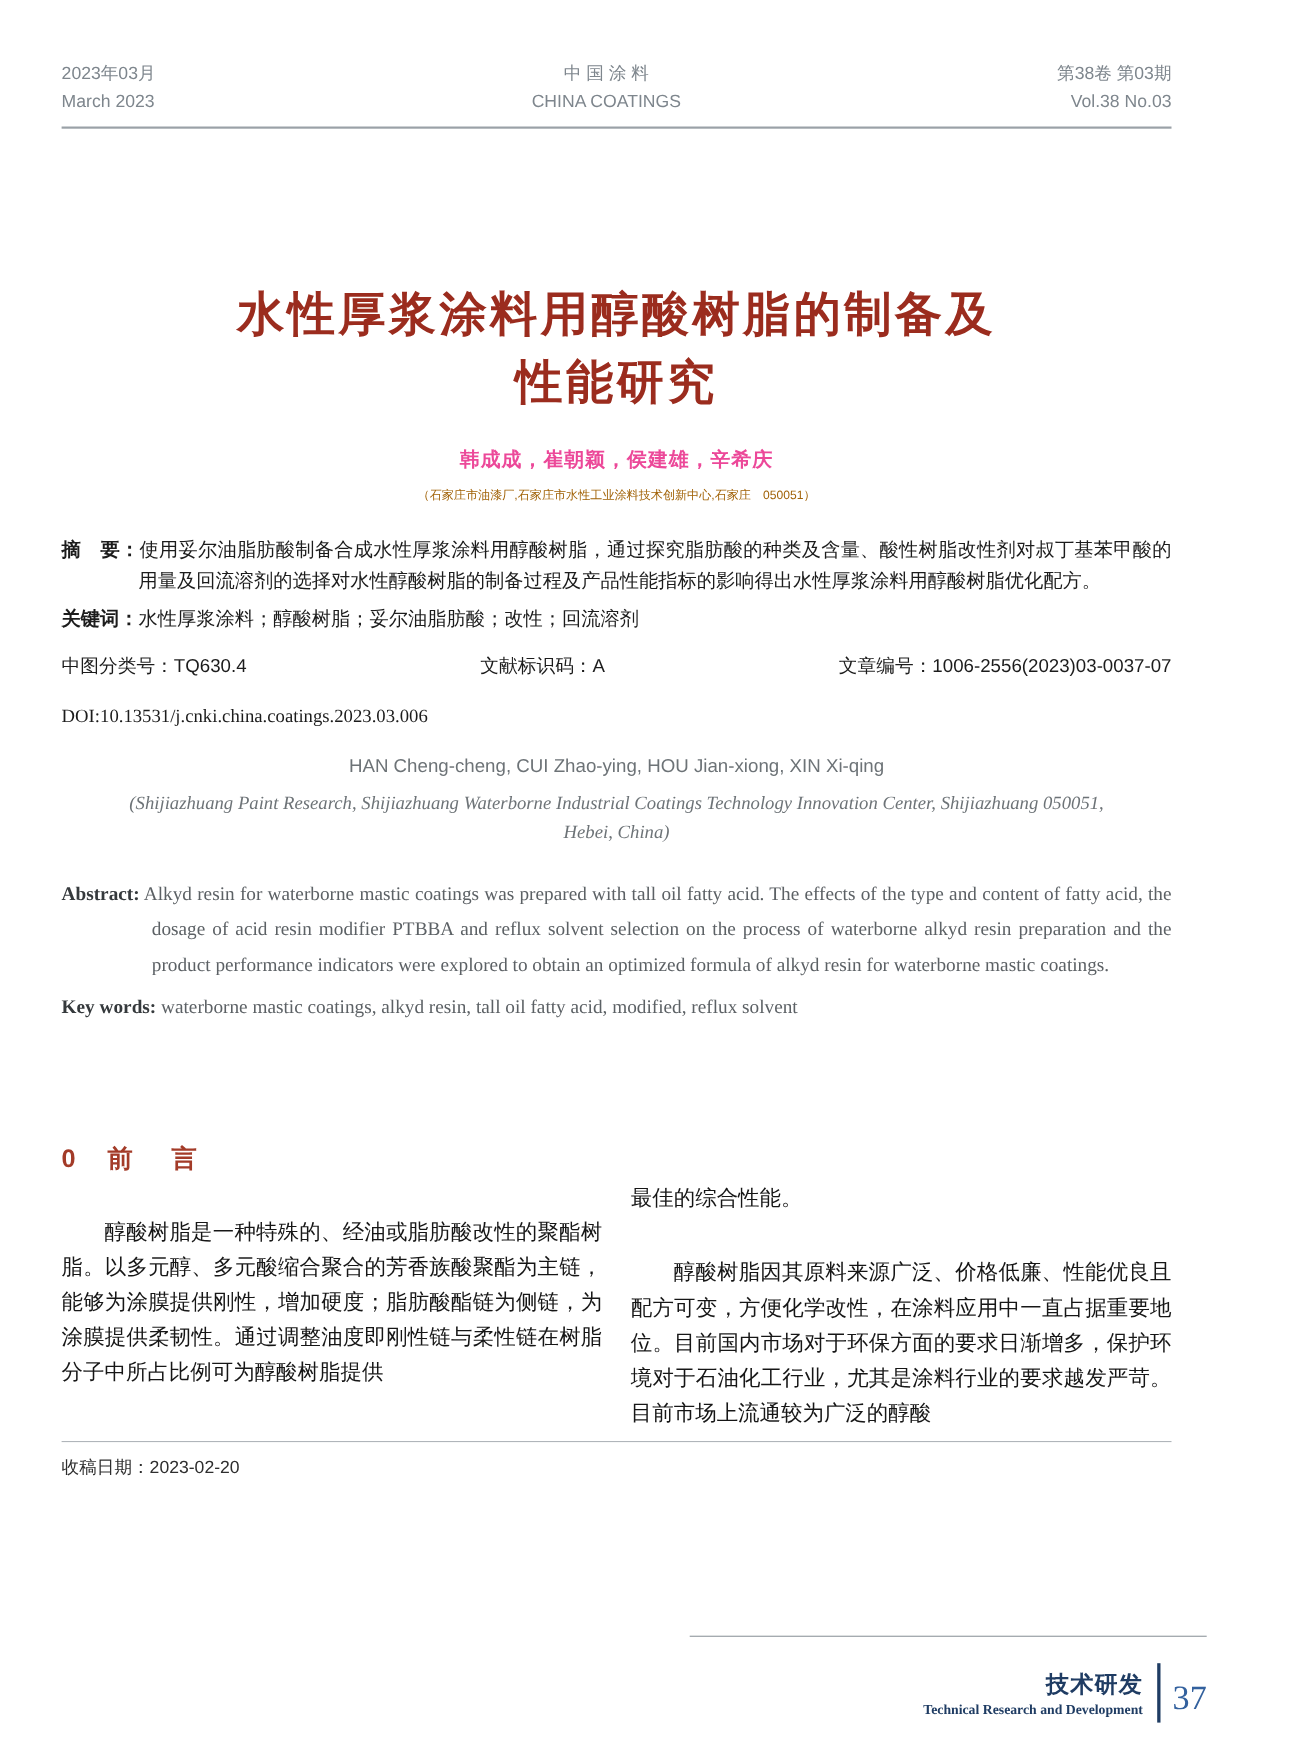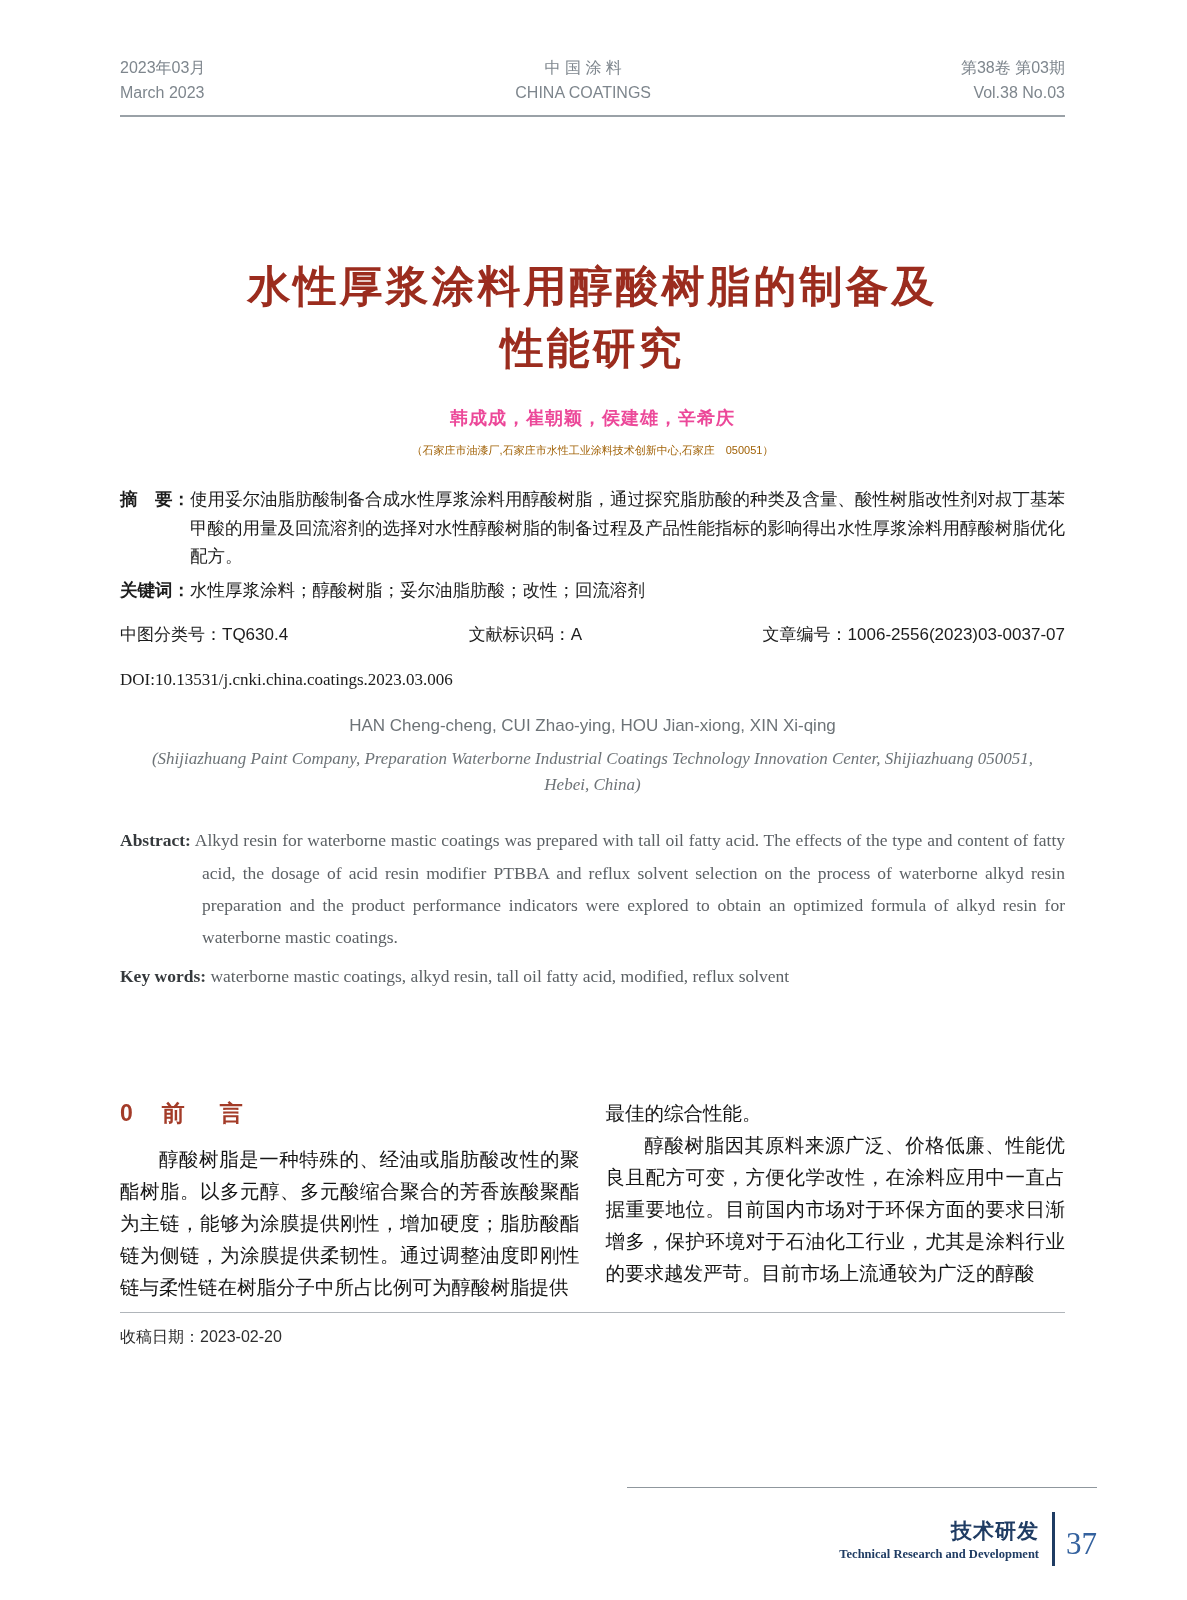--- a/index.html
+++ b/index.html
@@ -2,21 +2,21 @@
 <html style="--title-red: #9b2c1e; --section-red: #a33b28; --footer-navy: #1f3c63; --page-blue: #33619e;"><head>
 <meta charset="utf-8">
 <style>
   * { margin:0; padding:0; box-sizing:border-box; }
   html,body { background:#ffffff; }
   .page {
     position:relative;
     width:1187px; height:1600px;
     margin:0 auto;
     background:#ffffff;
-    padding:56px 122px 0 120px;
+    padding:56px 122px 0 56px;
     overflow:hidden;
     font-family:"Liberation Sans", sans-serif;
     color:#1f1f1f;
   }
   
   .jheader {
     display:flex; justify-content:space-between; align-items:flex-end;
     color:#7e868d; font-size:16px; line-height:1.55;
     border-bottom:2px solid #9aa1a7; padding-bottom:9px;
   }
@@ -70,20 +70,21 @@
   .section-h {
     color:var(--section-red,#a33b28);
     font-size:23px; font-weight:700; margin-bottom:15px; letter-spacing:1px;
     font-family:"Liberation Sans", sans-serif;
   }
   .section-h .sec-title { margin-left:28px; letter-spacing:6px; }
   .body-p {
     font-family:"Liberation Serif", serif;
     font-size:19.5px; line-height:32px; color:#161616;
     text-align:justify;
+    margin-top:36px;
   }
   .body-p.indent { text-indent:2em; }
   
   .footnote {
     margin-top:8px; border-top:1.5px solid #b0b5ba; padding-top:10px;
     font-size:16px; color:#2e2e2e; line-height:1.7;
   }
   
   .page-footer { position:absolute; right:90px; bottom:34px; width:470px; }
   .footer-rule { border-top:1.5px solid #8f979d; width:100%; }
@@ -128,21 +129,21 @@
   <div class="meta-row">
     <span>中图分类号：TQ630.4</span>
     <span>文献标识码：A</span>
     <span>文章编号：1006-2556(2023)03-0037-07</span>
   </div>
   <div class="doi">DOI:10.13531/j.cnki.china.coatings.2023.03.006</div>
 
 
   <div class="authors-en">HAN Cheng-cheng, CUI Zhao-ying, HOU Jian-xiong, XIN Xi-qing</div>
   <div class="affil-en">
-    <div>(Shijiazhuang Paint Company, Preparation Waterborne Industrial Coatings Technology Innovation Center, Shijiazhuang 050051,</div>
+    <div>(Shijiazhuang Paint Research, Shijiazhuang Waterborne Industrial Coatings Technology Innovation Center, Shijiazhuang 050051,</div>
     <div>Hebei, China)</div>
   </div>
 
   <p class="hang-en"><span class="lbl-en">Abstract:</span><span> Alkyd resin for waterborne mastic coatings was prepared with tall oil fatty acid. The effects of the type and content of fatty acid, the dosage of acid resin modifier PTBBA and reflux solvent selection on the process of waterborne alkyd resin preparation and the product performance indicators were explored to obtain an optimized formula of alkyd resin for waterborne mastic coatings.</span></p>
   <p class="hang-en kw"><span class="lbl-en">Key words:</span><span> waterborne mastic coatings, alkyd resin, tall oil fatty acid, modified, reflux solvent</span></p>
 
   <div class="columns">
     <div class="col">
       <div class="section-h"><span class="sec-num">0</span><span class="sec-title">前　言</span></div>
       <p class="body-p indent">醇酸树脂是一种特殊的、经油或脂肪酸改性的聚酯树脂。以多元醇、多元酸缩合聚合的芳香族酸聚酯为主链，能够为涂膜提供刚性，增加硬度；脂肪酸酯链为侧链，为涂膜提供柔韧性。通过调整油度即刚性链与柔性链在树脂分子中所占比例可为醇酸树脂提供</p>

